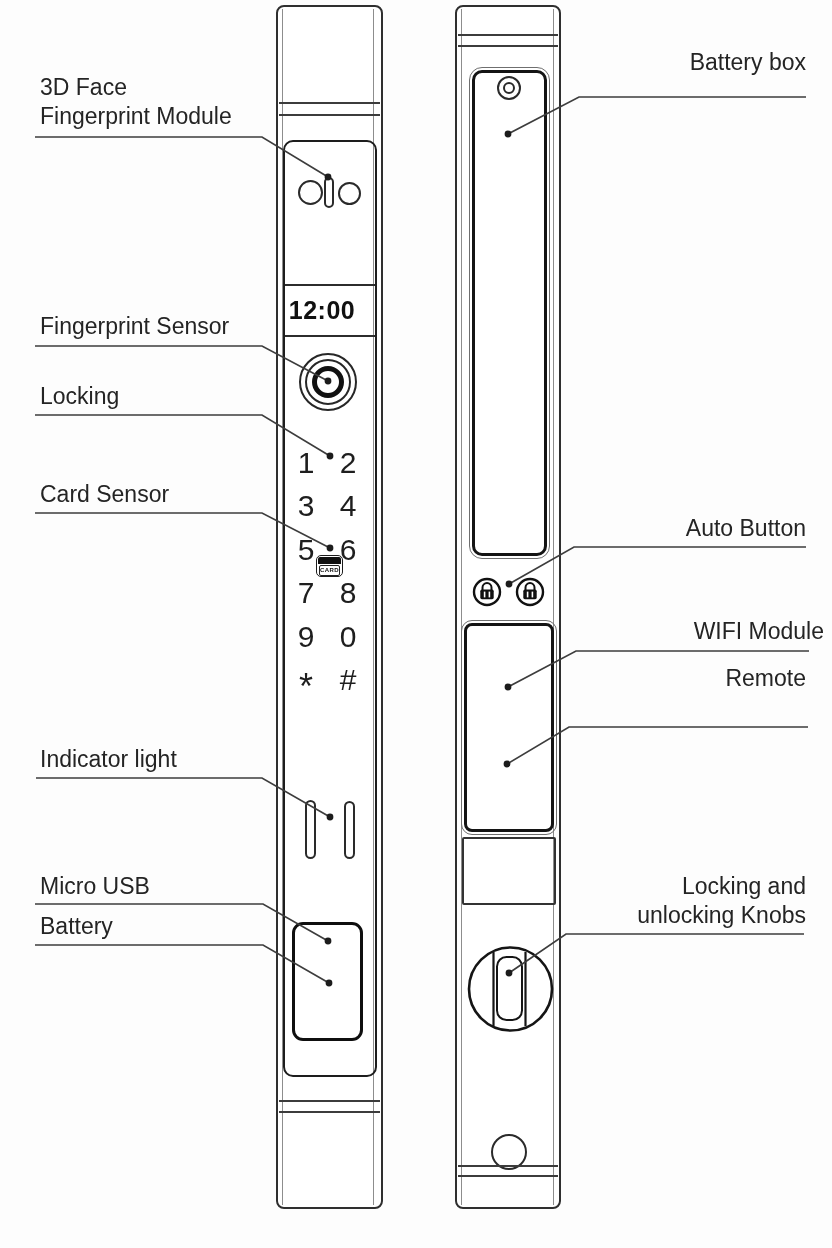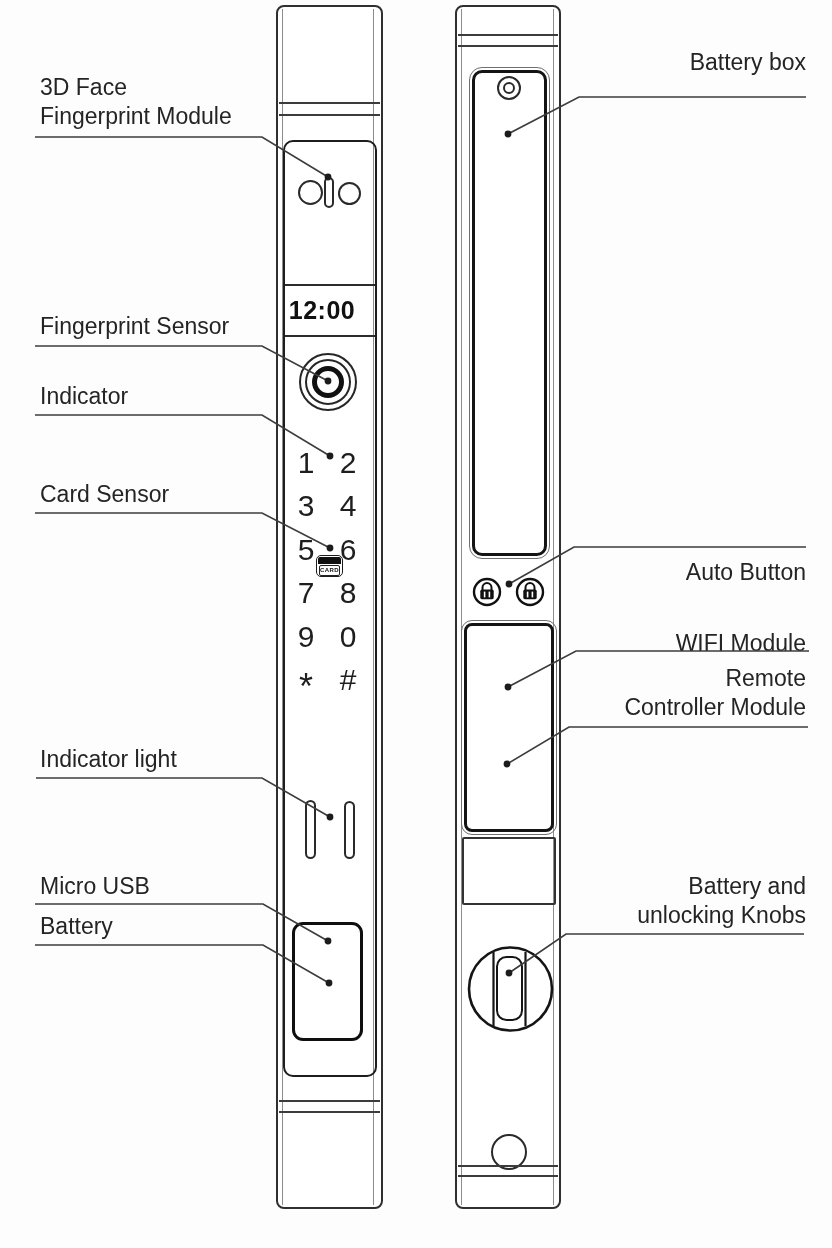--- a/index.html
+++ b/index.html
@@ -133,35 +133,34 @@
   </svg>
 
   <div class="abs circle" style="left:491px;top:1134px;width:36px;height:36px;border-width:2.5px;"></div>
   <div class="abs band" style="left:458px;top:1165px;width:100px;height:12px;"></div>
 
   <div class="abs lbl" style="left:40px;top:73px;">
     <div>3D Face</div>
     <div>Fingerprint Module</div>
   </div>
   <div class="abs lbl" style="left:40px;top:312px;">Fingerprint Sensor</div>
-  <div class="abs lbl" style="left:40px;top:382px;">Indicator</div>
+  <div class="abs lbl" style="left:40px;top:382px;">Locking</div>
   <div class="abs lbl" style="left:40px;top:480px;">Card Sensor</div>
   <div class="abs lbl" style="left:40px;top:745px;">Indicator light</div>
   <div class="abs lbl" style="left:40px;top:872px;">Micro USB</div>
   <div class="abs lbl" style="left:40px;top:912px;">Battery</div>
 
   <div class="abs lbl right" style="right:26px;top:48px;width:300px;">Battery box</div>
-  <div class="abs lbl right" style="right:26px;top:514px;width:300px;margin-top:44px;">Auto Button</div>
-  <div class="abs lbl right" style="right:26px;top:617px;width:300px;margin-top:12px;">WIFI Module</div>
+  <div class="abs lbl right" style="right:26px;top:514px;width:300px;">Auto Button</div>
+  <div class="abs lbl right" style="right:8px;top:617px;width:300px;">WIFI Module</div>
   <div class="abs lbl right" style="right:26px;top:664px;width:300px;">
     <div>Remote</div>
-    <div>Controller Module</div>
   </div>
   <div class="abs lbl right" style="right:26px;top:872px;width:300px;">
-    <div>Battery and</div>
+    <div>Locking and</div>
     <div>unlocking Knobs</div>
   </div>
 
   <svg class="overlay" width="832" height="1248" viewBox="0 0 832 1248">
     <g stroke="#3d3d3d" stroke-width="1.7" fill="none">
 
       <path d="M35 137 H262 L328 177"></path>
       <path d="M35 346 H262 L328 381"></path>
       <path d="M35 415 H262 L330 456"></path>
       <path d="M35 513 H262 L330 548"></path>

